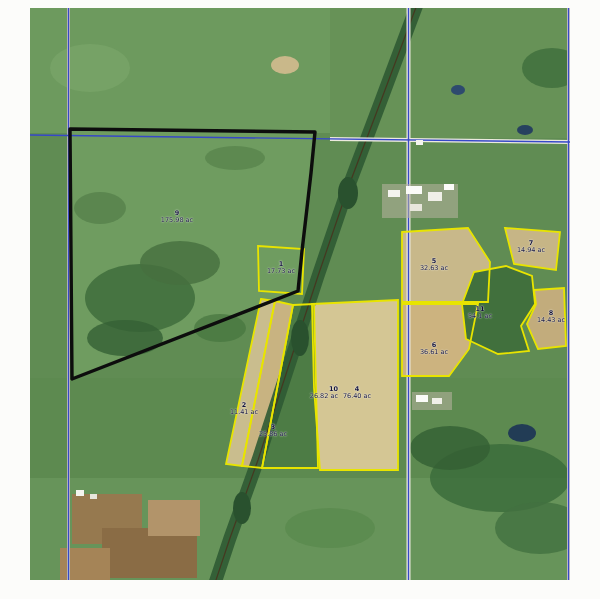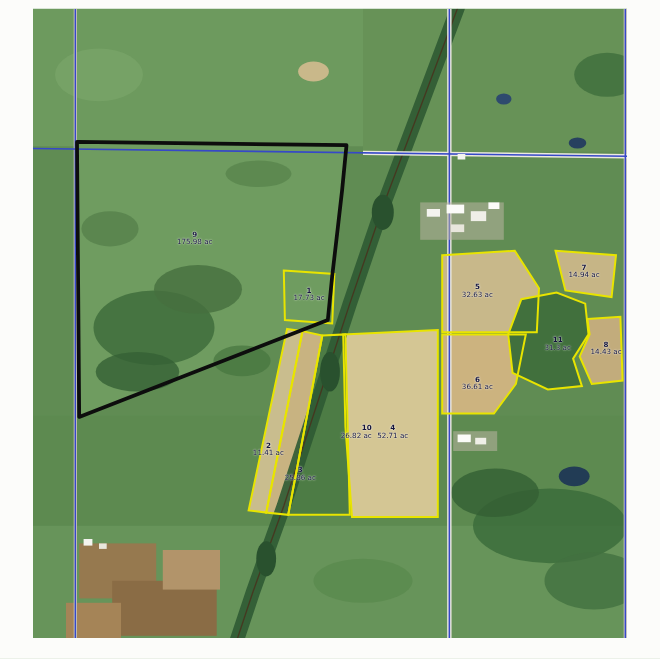--- a/index.html
+++ b/index.html
@@ -142,33 +142,33 @@
   <div class="plabel" style="left:243px;top:416px;">
     <span class="num">3</span>
     <span class="ac">25.86 ac</span>
   </div>
   <div class="plabel" style="left:278px;top:378px;text-align:right;">
     <span class="num">10</span>
     <span class="ac">26.82 ac</span>
   </div>
   <div class="plabel" style="left:327px;top:378px;">
     <span class="num">4</span>
-    <span class="ac">52.71 ac</span>
+    <span class="ac">76.40 ac</span>
   </div>
   <div class="plabel" style="left:404px;top:250px;">
     <span class="num">5</span>
     <span class="ac">32.63 ac</span>
   </div>
   <div class="plabel" style="left:404px;top:334px;">
     <span class="num">6</span>
     <span class="ac">36.61 ac</span>
   </div>
-  <div class="plabel" style="left:477px;top:298px;">
+  <div class="plabel" style="left:450px;top:298px;">
     <span class="num">11</span>
-    <span class="ac">31.3 ac</span>
+    <span class="ac">54.1 ac</span>
   </div>
   <div class="plabel" style="left:501px;top:232px;">
     <span class="num">7</span>
     <span class="ac">14.94 ac</span>
   </div>
   <div class="plabel" style="left:521px;top:302px;">
     <span class="num">8</span>
     <span class="ac">14.43 ac</span>
   </div>
 </div>

